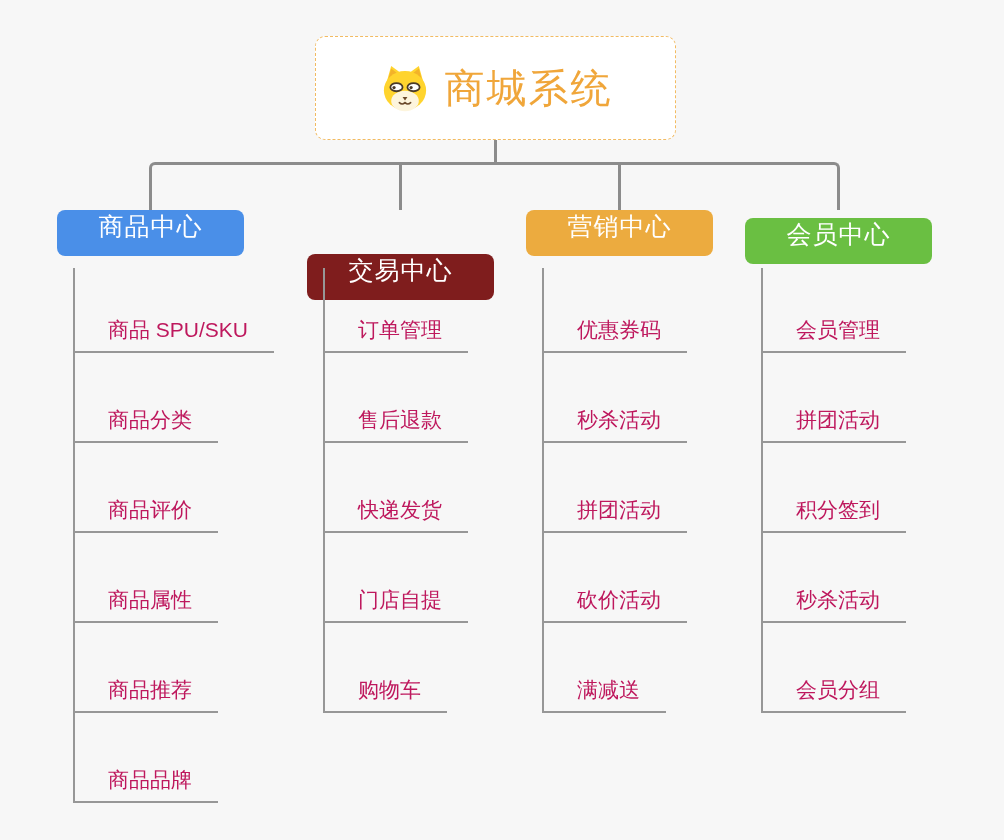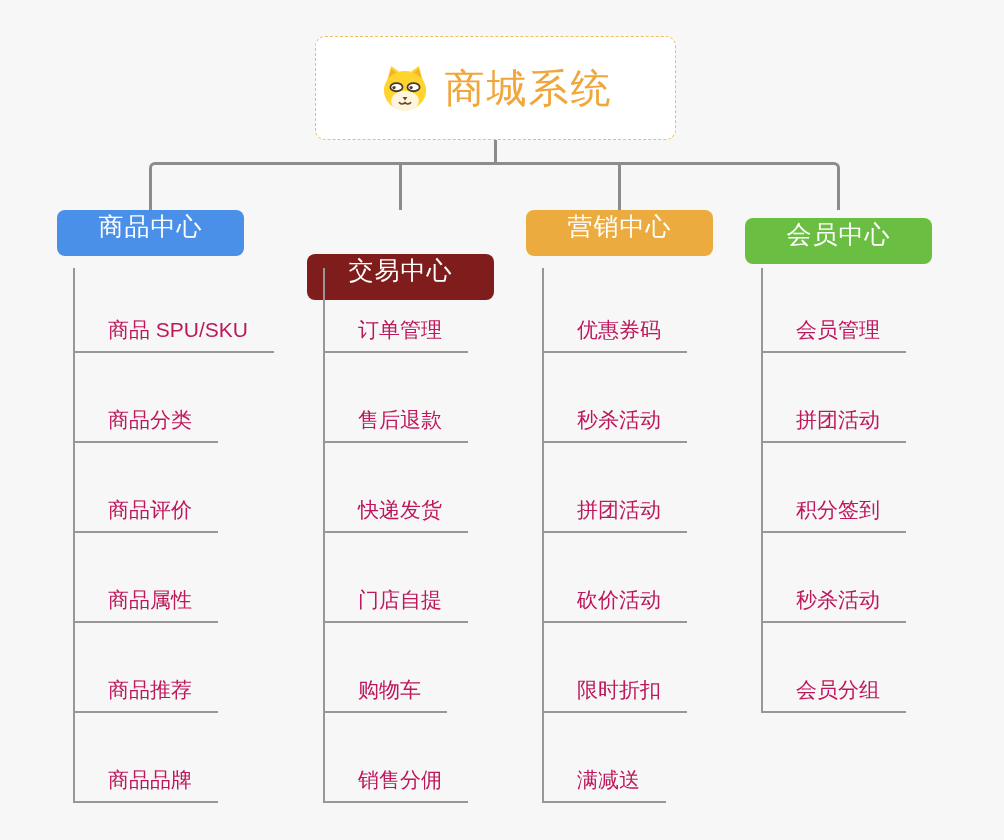--- a/index.html
+++ b/index.html
@@ -150,44 +150,38 @@
         </div>
         <div class="leaf-item">
           <span class="leaf-label">快递发货</span>
         </div>
         <div class="leaf-item">
           <span class="leaf-label">门店自提</span>
         </div>
         <div class="leaf-item">
           <span class="leaf-label">购物车</span>
         </div>
-        <div class="leaf-item">
-          <span class="leaf-label">销售分佣</span>
-        </div>
       </div>
       <div class="branch-box" style="left: 526px; background: rgb(236, 171, 63);">
         <span>营销中心</span>
       </div>
       <div class="leaf-col" style="left: 542px;">
         <div class="leaf-item">
           <span class="leaf-label">优惠券码</span>
         </div>
         <div class="leaf-item">
           <span class="leaf-label">秒杀活动</span>
         </div>
         <div class="leaf-item">
           <span class="leaf-label">拼团活动</span>
         </div>
         <div class="leaf-item">
           <span class="leaf-label">砍价活动</span>
         </div>
         <div class="leaf-item">
-          <span class="leaf-label">限时折扣</span>
-        </div>
-        <div class="leaf-item">
           <span class="leaf-label">满减送</span>
         </div>
       </div>
       <div class="branch-box" style="left: 745px; background: rgb(106, 191, 66); margin-top: 8px;">
         <span>会员中心</span>
       </div>
       <div class="leaf-col" style="left: 761px; text-align: center;">
         <div class="leaf-item">
           <span class="leaf-label">会员管理</span>
         </div>

